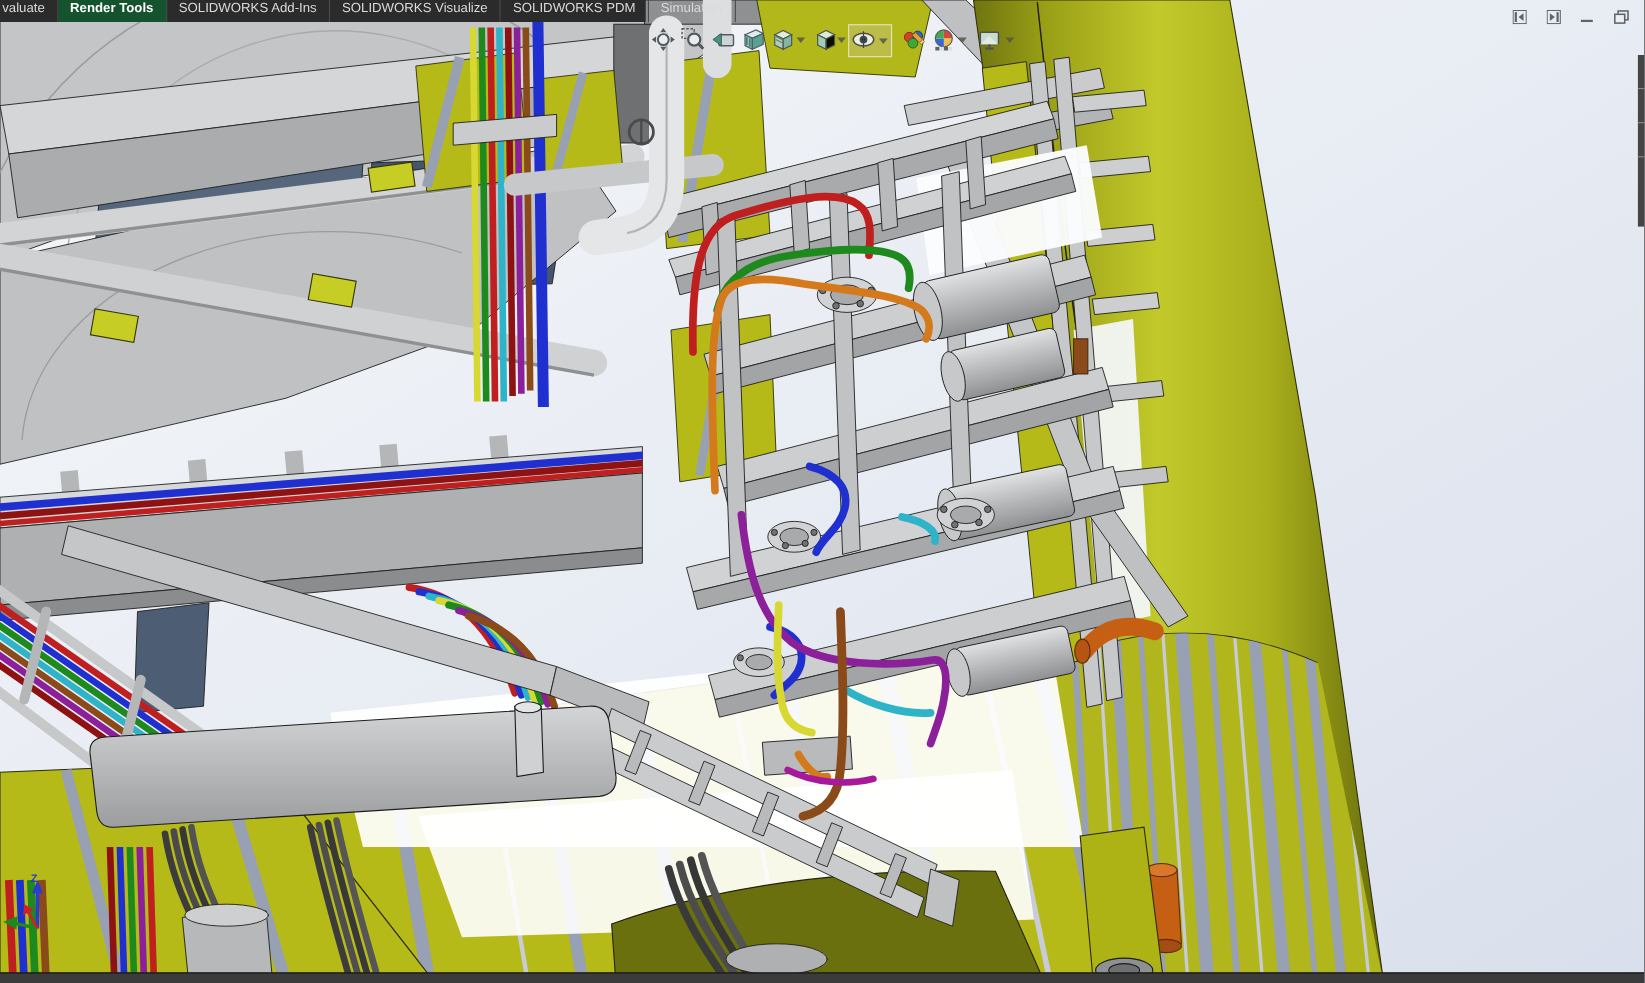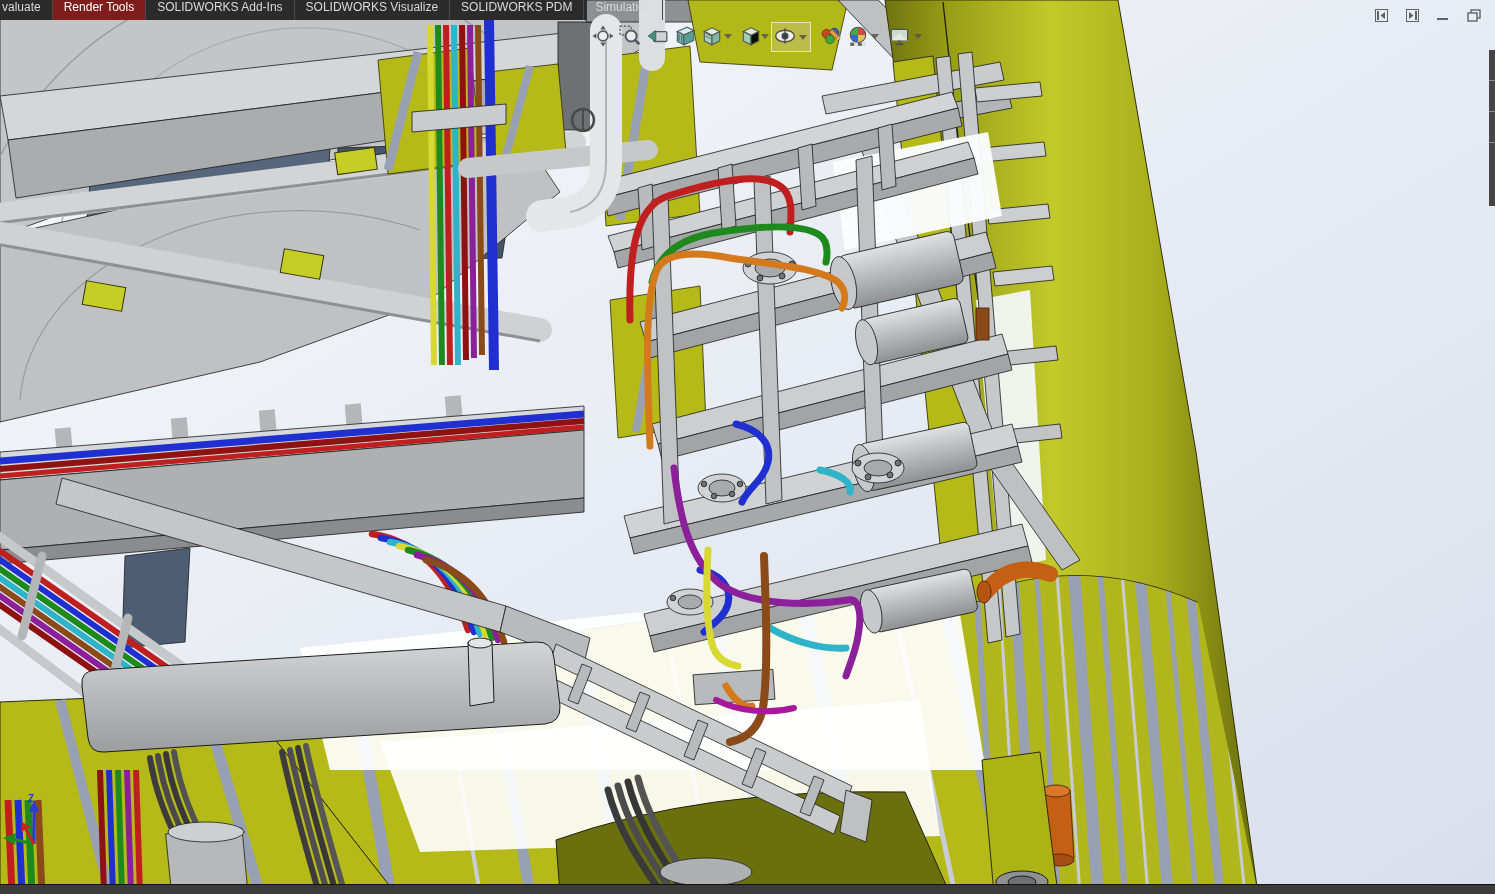--- a/index.html
+++ b/index.html
@@ -6,21 +6,21 @@
   #app{position:relative;width:1495px;height:894px;overflow:hidden;
        font-family:"Liberation Sans",sans-serif;background:#e8ecf2;}
   
   #scene{position:absolute;left:0;top:0;width:1495px;height:894px;display:block;}
   
   #tab-bar{position:absolute;left:0;top:0;height:20px;width:587px;
            background:#2b2b2b;display:flex;align-items:stretch;z-index:30;}
   .tab{display:flex;align-items:flex-start;padding:0 11px;font-size:12px;color:#dadada;
        border-right:1px solid #4a4a4a;white-space:nowrap;cursor:default;}
   .tab:first-child{padding-left:2px;}
-  .tab.active{background:#7f1d1d;color:#ffffff;font-weight:normal;}
+  .tab.active{background:#14532d;color:#ffffff;font-weight:bold;}
   
   #hud{position:absolute;left:588px;top:23px;height:28px;width:350px;z-index:25;}
   .hicon{position:absolute;top:2px;width:24px;height:24px;opacity:.92;}
   .hicon svg{width:22px;height:22px;}
   .hdrop{position:absolute;top:11px;width:0;height:0;border-left:4px solid transparent;
          border-right:4px solid transparent;border-top:5px solid #56564a;opacity:.85;}
   #eye-box{position:absolute;left:183px;top:-1px;width:38px;height:28px;
            border:1px solid #e8e4ba;background:rgba(205,200,150,.38);}
   #eye-box .hicon{left:2px;top:2px;}
   #eye-box .hdrop{left:27px;top:12px;}

